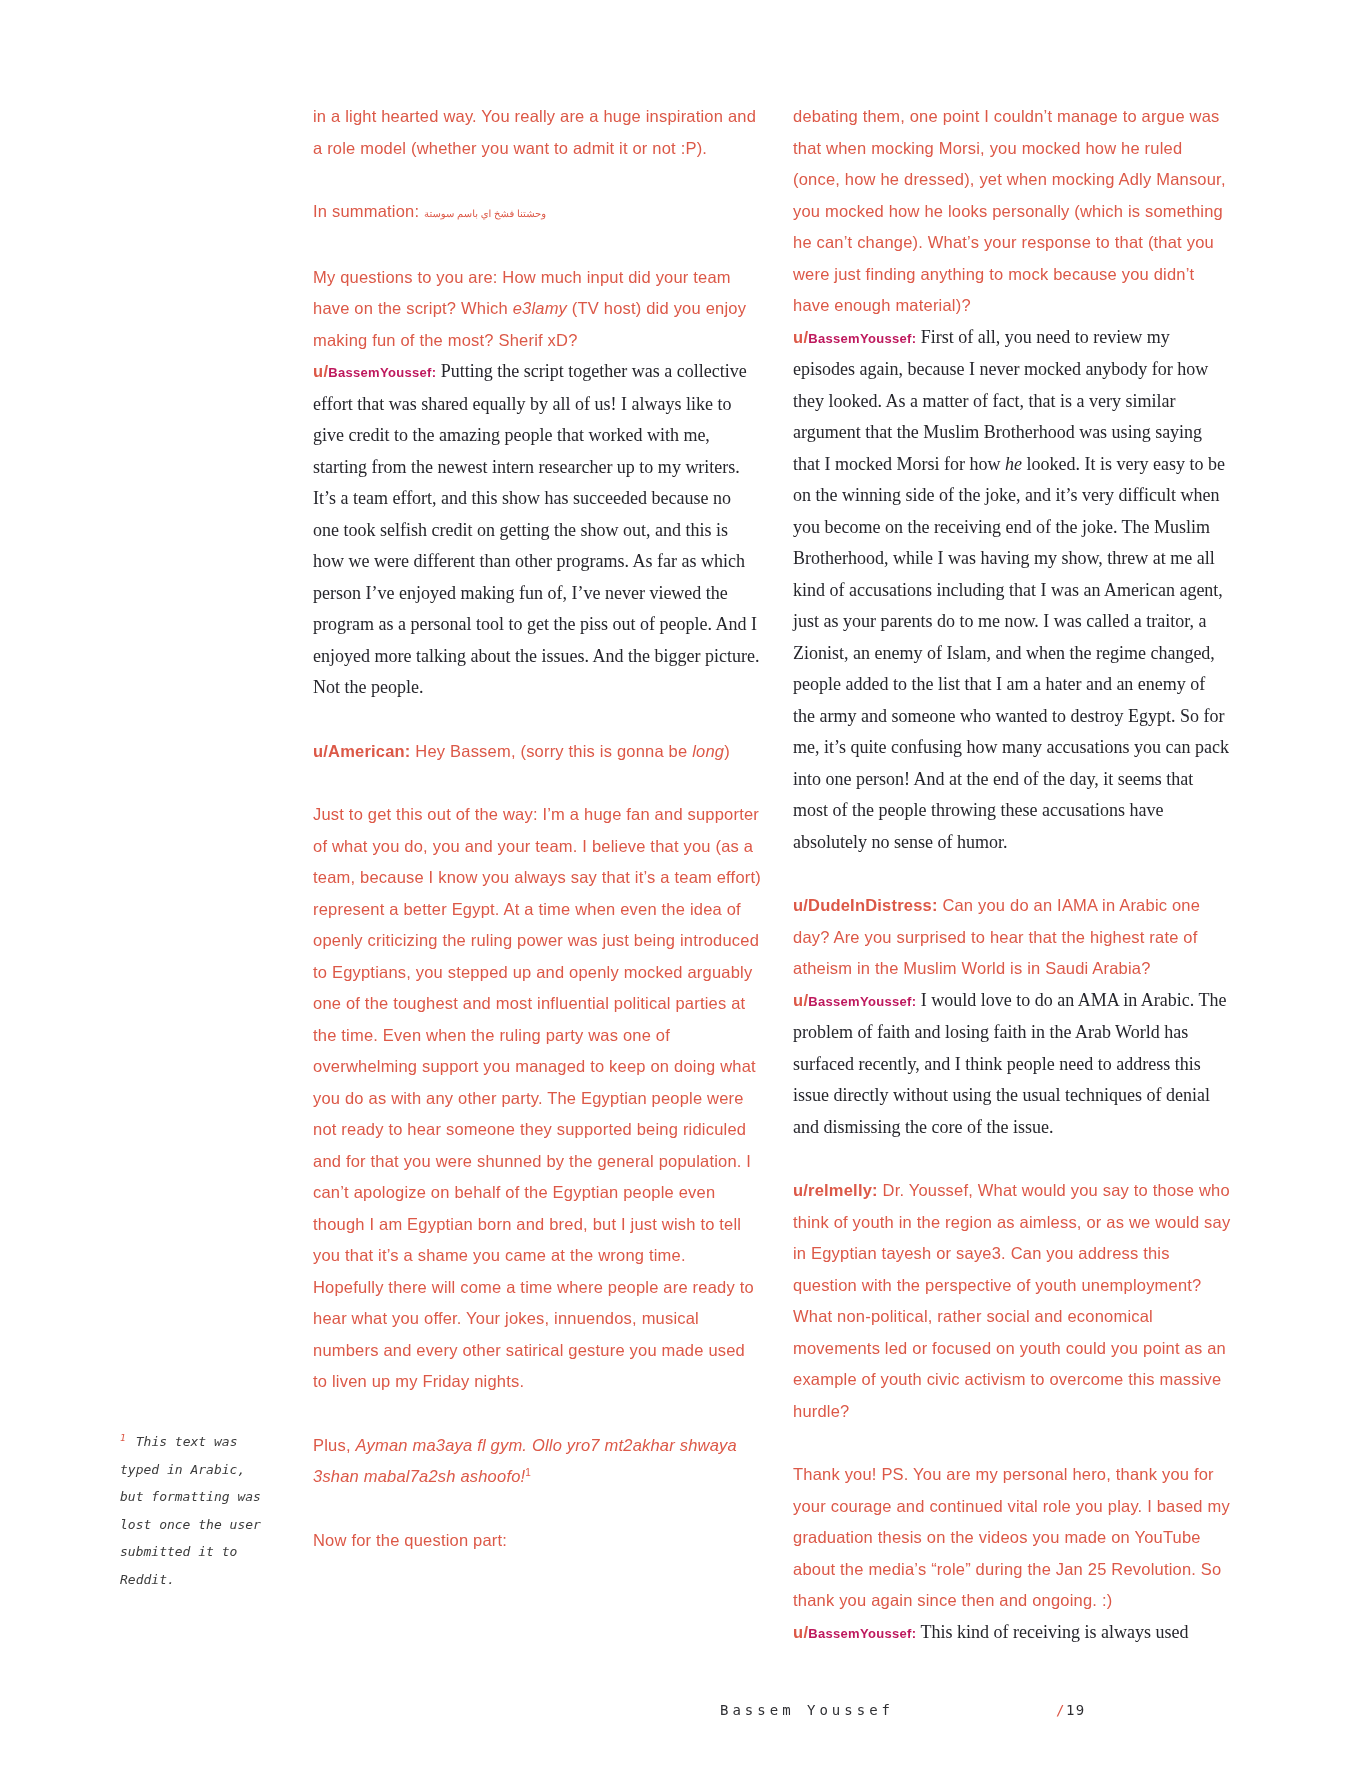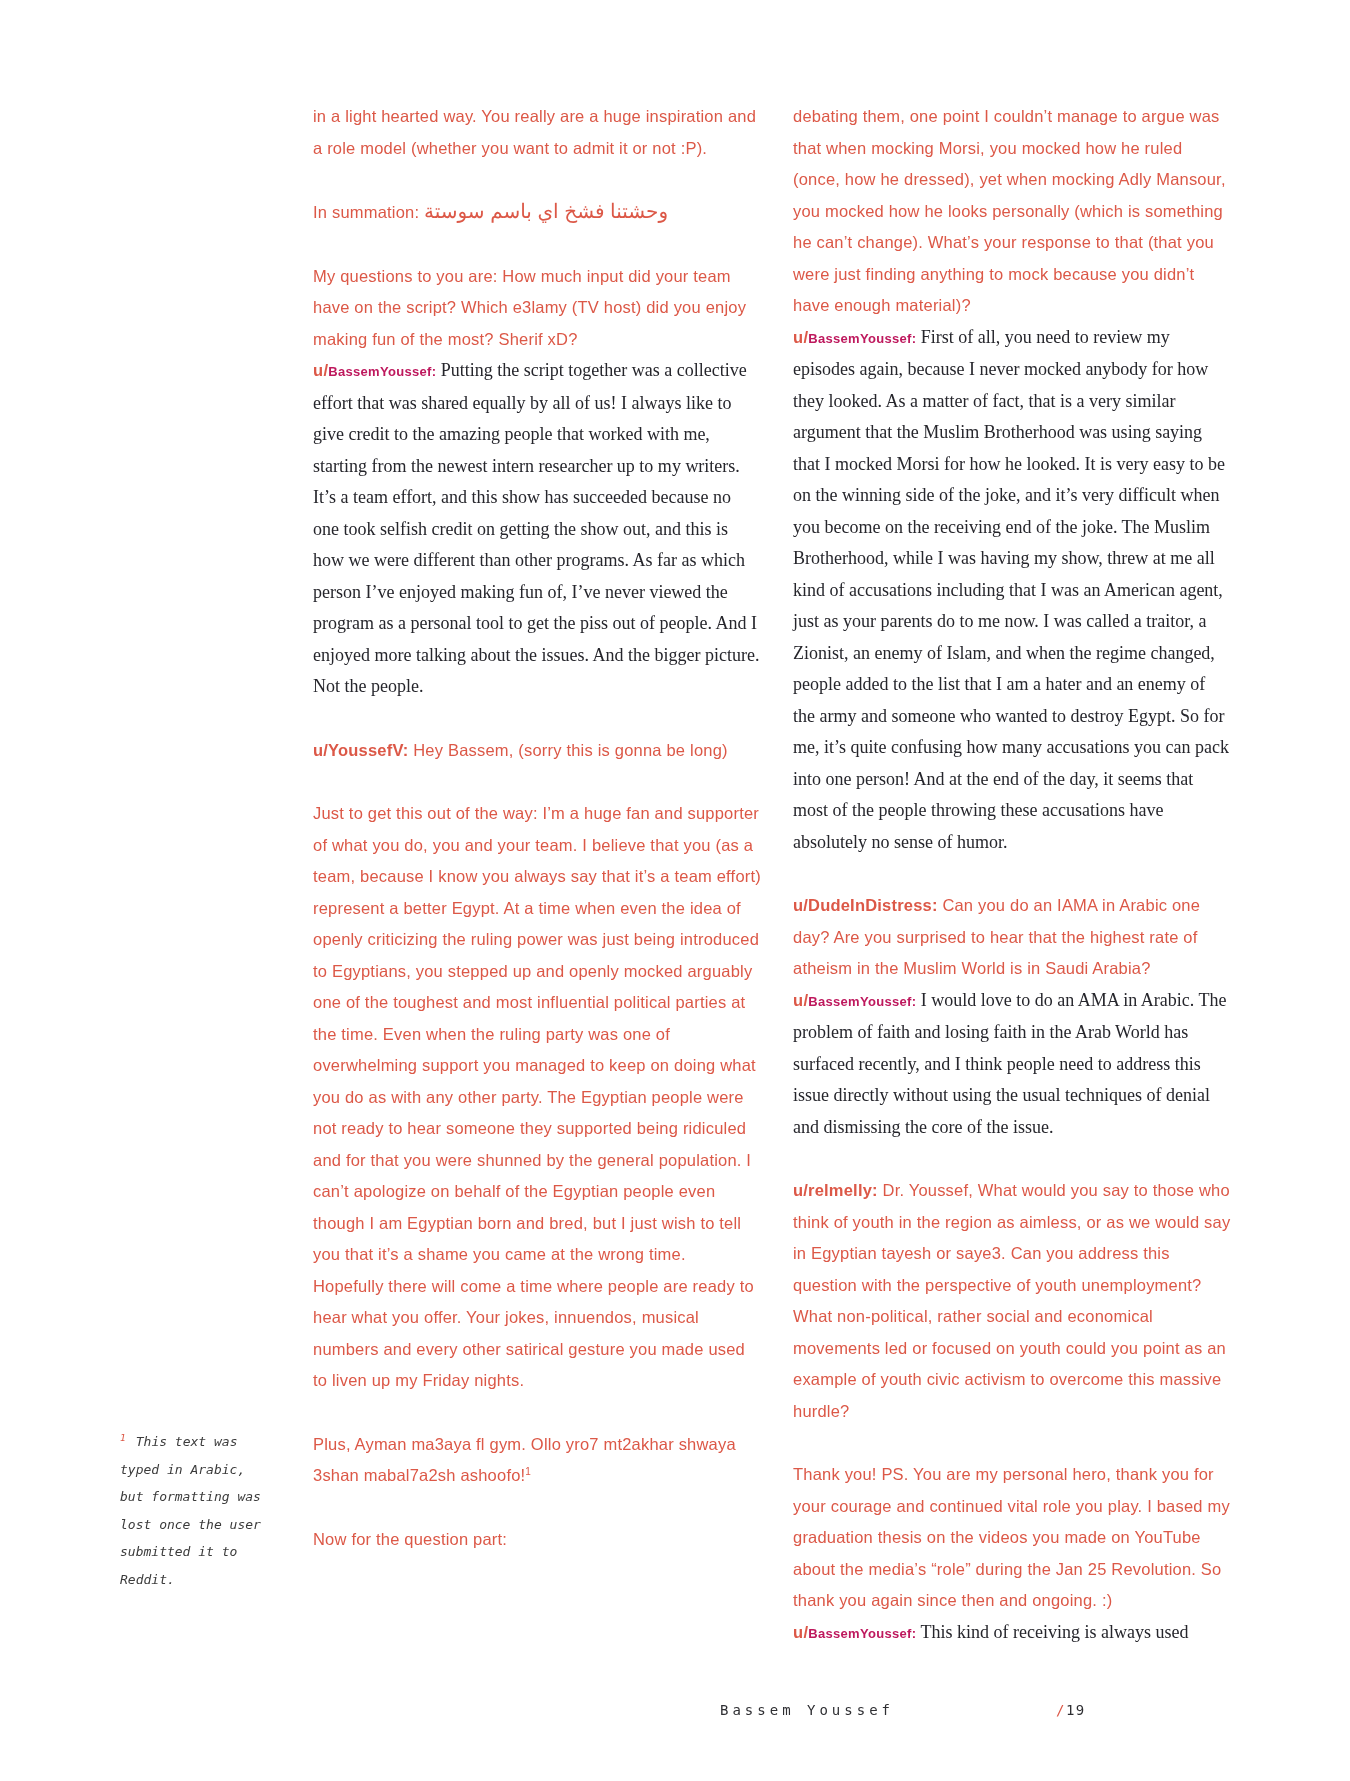--- a/index.html
+++ b/index.html
@@ -14,24 +14,24 @@
   p.block.gap{margin-bottom:32px;}
   p.question{
     color:#DC5847;font-family:"Liberation Sans",sans-serif;
     font-size:16.5px;line-height:31.5px;letter-spacing:0.2px;
   }
   p.answer{
     color:#26262C;font-family:"Liberation Serif",serif;
     font-size:18px;line-height:31.5px;
   }
   .run{white-space:pre-wrap;}
-  .run.italic{text-align:center;}
+  .run.italic{font-style:italic;text-align:center;}
   .run.bold{font-weight:bold;}
   .run.sup{vertical-align:super;font-size:10px;line-height:0;}
-  .run.arabic{direction:ltr;unicode-bidi:bidi-override;font-size:20px;margin-top:21px;}
+  .run.arabic{direction:ltr;unicode-bidi:bidi-override;font-size:10px;margin-top:21px;}
   .run.u-orange{font-family:"Liberation Sans",sans-serif;font-weight:bold;color:#DC5847;font-size:16.5px;letter-spacing:0.3px;}
   .run.u-dark{font-family:"Liberation Sans",sans-serif;font-weight:bold;color:#be185d;font-size:13px;letter-spacing:0.3px;}
   #footnote{
     position:absolute;left:120px;top:1424px;width:185px;
     font-family:"DejaVu Sans Mono",monospace;font-style:italic;
     font-size:13px;line-height:27.5px;color:#3B3B3B;
   }
   #footnote .fn-line{white-space:nowrap;}
   #footnote .marker{color:#DC5847;font-style:italic;vertical-align:super;font-size:9.5px;margin-right:10px;}
   #footer{
@@ -43,21 +43,21 @@
   #footer .slash{color:#DC5847;}
 </style>
 </head>
 <body>
 
 <div id="col-left" class="col">
     <p class="block question gap"><span class="run plain">in a light hearted way. You really are a huge inspiration and a role model (whether you want to admit it or not :P).</span></p>
     <p class="block question gap"><span class="run plain">In summation: </span><span class="run arabic">ةتسوس مساب يا خشف انتشحو</span></p>
     <p class="block question"><span class="run plain">My questions to you are: How much input did your team have on the script? Which </span><span class="run italic">e3lamy</span><span class="run plain"> (TV host) did you enjoy making fun of the most? Sherif xD?</span></p>
     <p class="block answer gap"><span class="run u-orange">u/</span><span class="run u-dark">BassemYoussef:</span><span class="run plain"> Putting the script together was a collective effort that was shared equally by all of us! I always like to give credit to the amazing people that worked with me, starting from the newest intern researcher up to my writers. It’s a team effort, and this show has succeeded because no one took selfish credit on getting the show out, and this is how we were different than other programs. As far as which person I’ve enjoyed making fun of, I’ve never viewed the program as a personal tool to get the piss out of people. And I enjoyed more talking about the issues. And the bigger picture. Not the people.</span></p>
-    <p class="block question gap"><span class="run bold">u/YoussefV:</span><span class="run plain"> Hey Bassem, (sorry this is gonna be </span><span class="run italic">long</span><span class="run plain">)</span></p>
+    <p class="block question gap"><span class="run bold">u/American:</span><span class="run plain"> Hey Bassem, (sorry this is gonna be </span><span class="run italic">long</span><span class="run plain">)</span></p>
     <p class="block question gap"><span class="run plain">Just to get this out of the way: I’m a huge fan and supporter of what you do, you and your team. I believe that you (as a team, because I know you always say that it’s a team effort) represent a better Egypt. At a time when even the idea of openly criticizing the ruling power was just being introduced to Egyptians, you stepped up and openly mocked arguably one of the toughest and most influential political parties at the time. Even when the ruling party was one of overwhelming support you managed to keep on doing what you do as with any other party. The Egyptian people were not ready to hear someone they supported being ridiculed and for that you were shunned by the general population. I can’t apologize on behalf of the Egyptian people even though I am Egyptian born and bred, but I just wish to tell you that it’s a shame you came at the wrong time. Hopefully there will come a time where people are ready to hear what you offer. Your jokes, innuendos, musical numbers and every other satirical gesture you made used to liven up my Friday nights.</span></p>
     <p class="block question gap"><span class="run plain">Plus, </span><span class="run italic">Ayman ma3aya fl gym. Ollo yro7 mt2akhar shwaya 3shan mabal7a2sh ashoofo!</span><span class="run sup">1</span></p>
     <p class="block question gap"><span class="run plain">Now for the question part:</span></p>
   </div>
 <div id="col-right" class="col">
     <p class="block question"><span class="run plain">debating them, one point I couldn’t manage to argue was that when mocking Morsi, you mocked how he ruled (once, how he dressed), yet when mocking Adly Mansour, you mocked how he looks personally (which is something he can’t change). What’s your response to that (that you were just finding anything to mock because you didn’t have enough material)?</span></p>
     <p class="block answer gap"><span class="run u-orange">u/</span><span class="run u-dark">BassemYoussef:</span><span class="run plain"> First of all, you need to review my episodes again, because I never mocked anybody for how they looked. As a matter of fact, that is a very similar argument that the Muslim Brotherhood was using saying that I mocked Morsi for how </span><span class="run italic">he</span><span class="run plain"> looked. It is very easy to be on the winning side of the joke, and it’s very difficult when you become on the receiving end of the joke. The Muslim Brotherhood, while I was having my show, threw at me all kind of accusations including that I was an American agent, just as your parents do to me now. I was called a traitor, a Zionist, an enemy of Islam, and when the regime changed, people added to the list that I am a hater and an enemy of the army and someone who wanted to destroy Egypt. So for me, it’s quite confusing how many accusations you can pack into one person! And at the end of the day, it seems that most of the people throwing these accusations have absolutely no sense of humor.</span></p>
     <p class="block question"><span class="run bold">u/DudeInDistress:</span><span class="run plain"> Can you do an IAMA in Arabic one day? Are you surprised to hear that the highest rate of atheism in the Muslim World is in Saudi Arabia?</span></p>
     <p class="block answer gap"><span class="run u-orange">u/</span><span class="run u-dark">BassemYoussef:</span><span class="run plain"> I would love to do an AMA in Arabic. The problem of faith and losing faith in the Arab World has surfaced recently, and I think people need to address this issue directly without using the usual techniques of denial and dismissing the core of the issue.</span></p>
     <p class="block question gap"><span class="run bold">u/relmelly:</span><span class="run plain"> Dr. Youssef, What would you say to those who think of youth in the region as aimless, or as we would say in Egyptian tayesh or saye3. Can you address this question with the perspective of youth unemployment? What non-political, rather social and economical movements led or focused on youth could you point as an example of youth civic activism to overcome this massive hurdle?</span></p>

